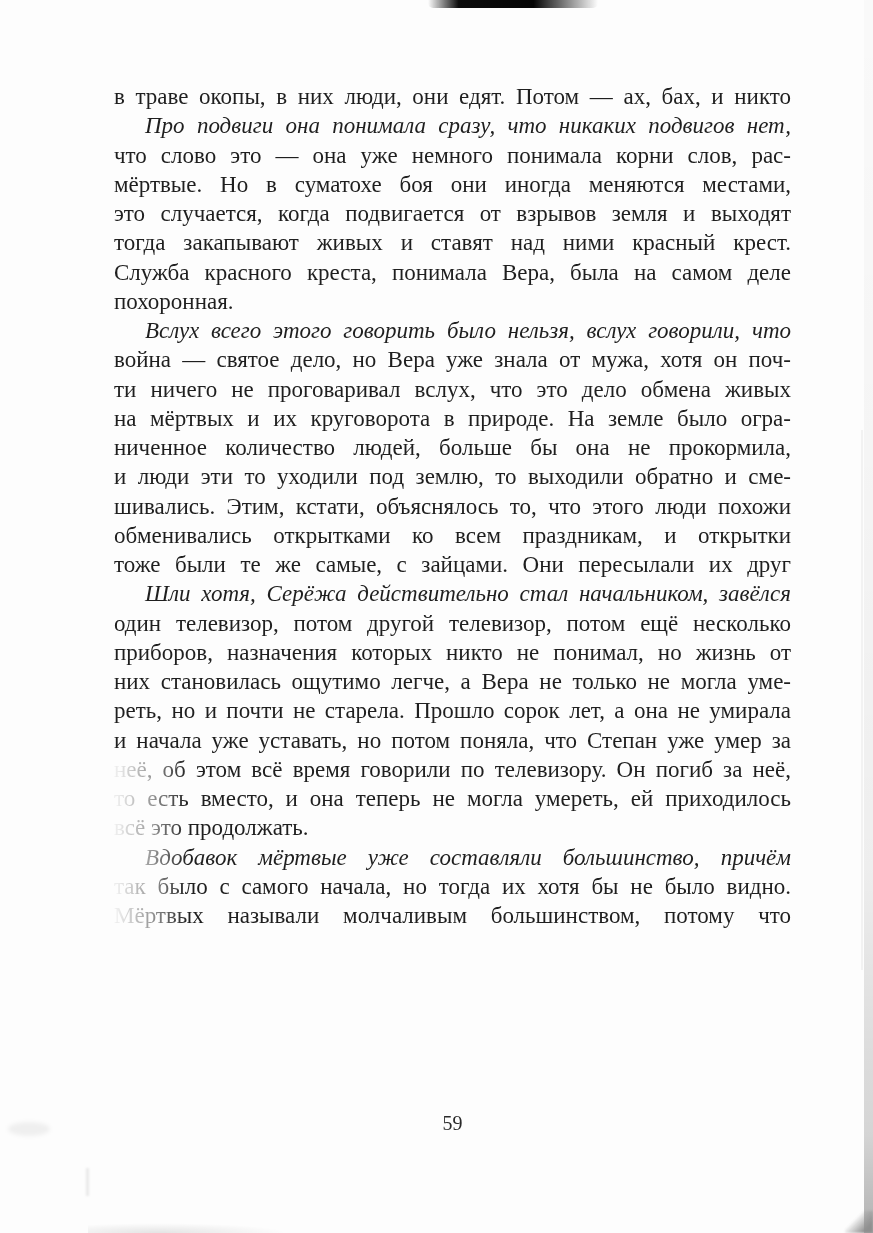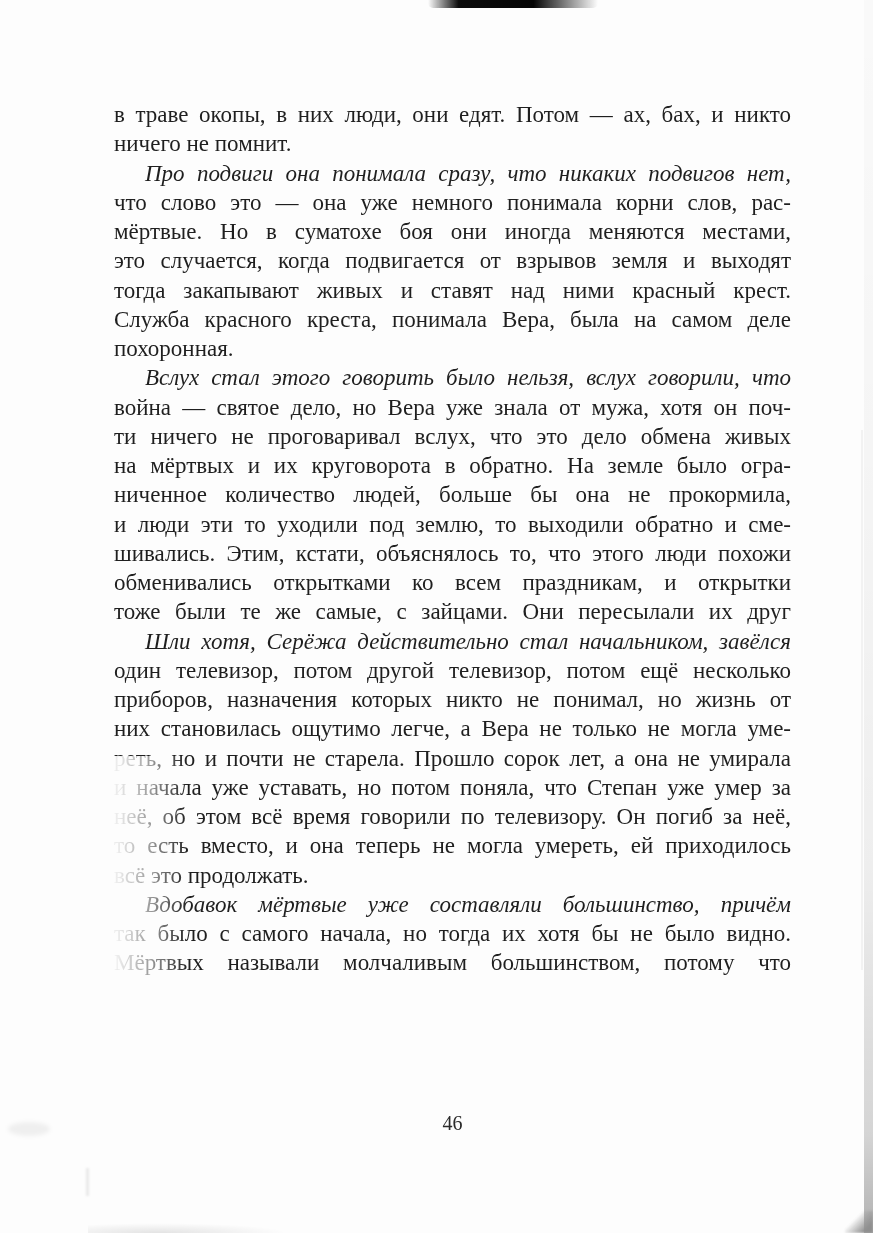--- a/index.html
+++ b/index.html
@@ -14,21 +14,21 @@
     position:relative;
     font-family:"Liberation Serif","DejaVu Serif",serif;
   }
   .page{
     position:absolute;inset:0;
     background:var(--bg);
   }
   
   .text-block{
     position:absolute;
-    left:114px;top:100px;
+    left:114px;top:82px;
     width:677px;
     color:var(--ink);
     font-size:23px;
     line-height:29.25px;
     letter-spacing:0;
   }
   .line{
     text-align:justify;
     text-align-last:justify;
     white-space:normal;
@@ -116,32 +116,31 @@
   <div class="scan-streak-top"></div>
   <div class="scan-edge-right"></div>
   <div class="scan-line-right"></div>
   <div class="scan-corner-br"></div>
   <div class="scan-smudge-bl"></div>
   <div class="scan-smudge-l"></div>
   <div class="scan-hair-bl"></div>
 
   <main class="text-block" id="text-block">
       <div class="line">в траве окопы, в них люди, они едят. Потом — ах, бах, и никто</div>
-      <div class="line no-j">ничего не помнит.</div>
       <div class="line indent">Про подвиги она понимала сразу, что никаких подвигов нет,</div>
       <div class="line">что слово это — она уже немного понимала корни слов, рас-</div>
       <div class="line">мёртвые. Но в суматохе боя они иногда меняются местами,</div>
       <div class="line">это случается, когда подвигается от взрывов земля и выходят</div>
       <div class="line">тогда закапывают живых и ставят над ними красный крест.</div>
       <div class="line">Служба красного креста, понимала Вера, была на самом деле</div>
       <div class="line no-j">похоронная.</div>
-      <div class="line indent">Вслух стал этого говорить было нельзя, вслух говорили, что</div>
+      <div class="line indent">Вслух всего этого говорить было нельзя, вслух говорили, что</div>
       <div class="line">война — святое дело, но Вера уже знала от мужа, хотя он поч-</div>
       <div class="line">ти ничего не проговаривал вслух, что это дело обмена живых</div>
-      <div class="line">на мёртвых и их круговорота в обратно. На земле было огра-</div>
+      <div class="line">на мёртвых и их круговорота в природе. На земле было огра-</div>
       <div class="line">ниченное количество людей, больше бы она не прокормила,</div>
       <div class="line">и люди эти то уходили под землю, то выходили обратно и сме-</div>
       <div class="line">шивались. Этим, кстати, объяснялось то, что этого люди похожи</div>
       <div class="line">обменивались открытками ко всем праздникам, и открытки</div>
       <div class="line">тоже были те же самые, с зайцами. Они пересылали их друг</div>
       <div class="line indent">Шли хотя, Серёжа действительно стал начальником, завёлся</div>
       <div class="line">один телевизор, потом другой телевизор, потом ещё несколько</div>
       <div class="line">приборов, назначения которых никто не понимал, но жизнь от</div>
       <div class="line">них становилась ощутимо легче, а Вера не только не могла уме-</div>
       <div class="line">реть, но и почти не старела. Прошло сорок лет, а она не умирала</div>
@@ -149,14 +148,14 @@
       <div class="line">неё, об этом всё время говорили по телевизору. Он погиб за неё,</div>
       <div class="line">то есть вместо, и она теперь не могла умереть, ей приходилось</div>
       <div class="line no-j">всё это продолжать.</div>
       <div class="line indent">Вдобавок мёртвые уже составляли большинство, причём</div>
       <div class="line">так было с самого начала, но тогда их хотя бы не было видно.</div>
       <div class="line">Мёртвых называли молчаливым большинством, потому что</div>
     </main>
 
   <div class="fade-overlay"></div>
 
-  <div class="page-number">46</div>
+  <div class="page-number">59</div>
 </div>
 
 </body></html>

